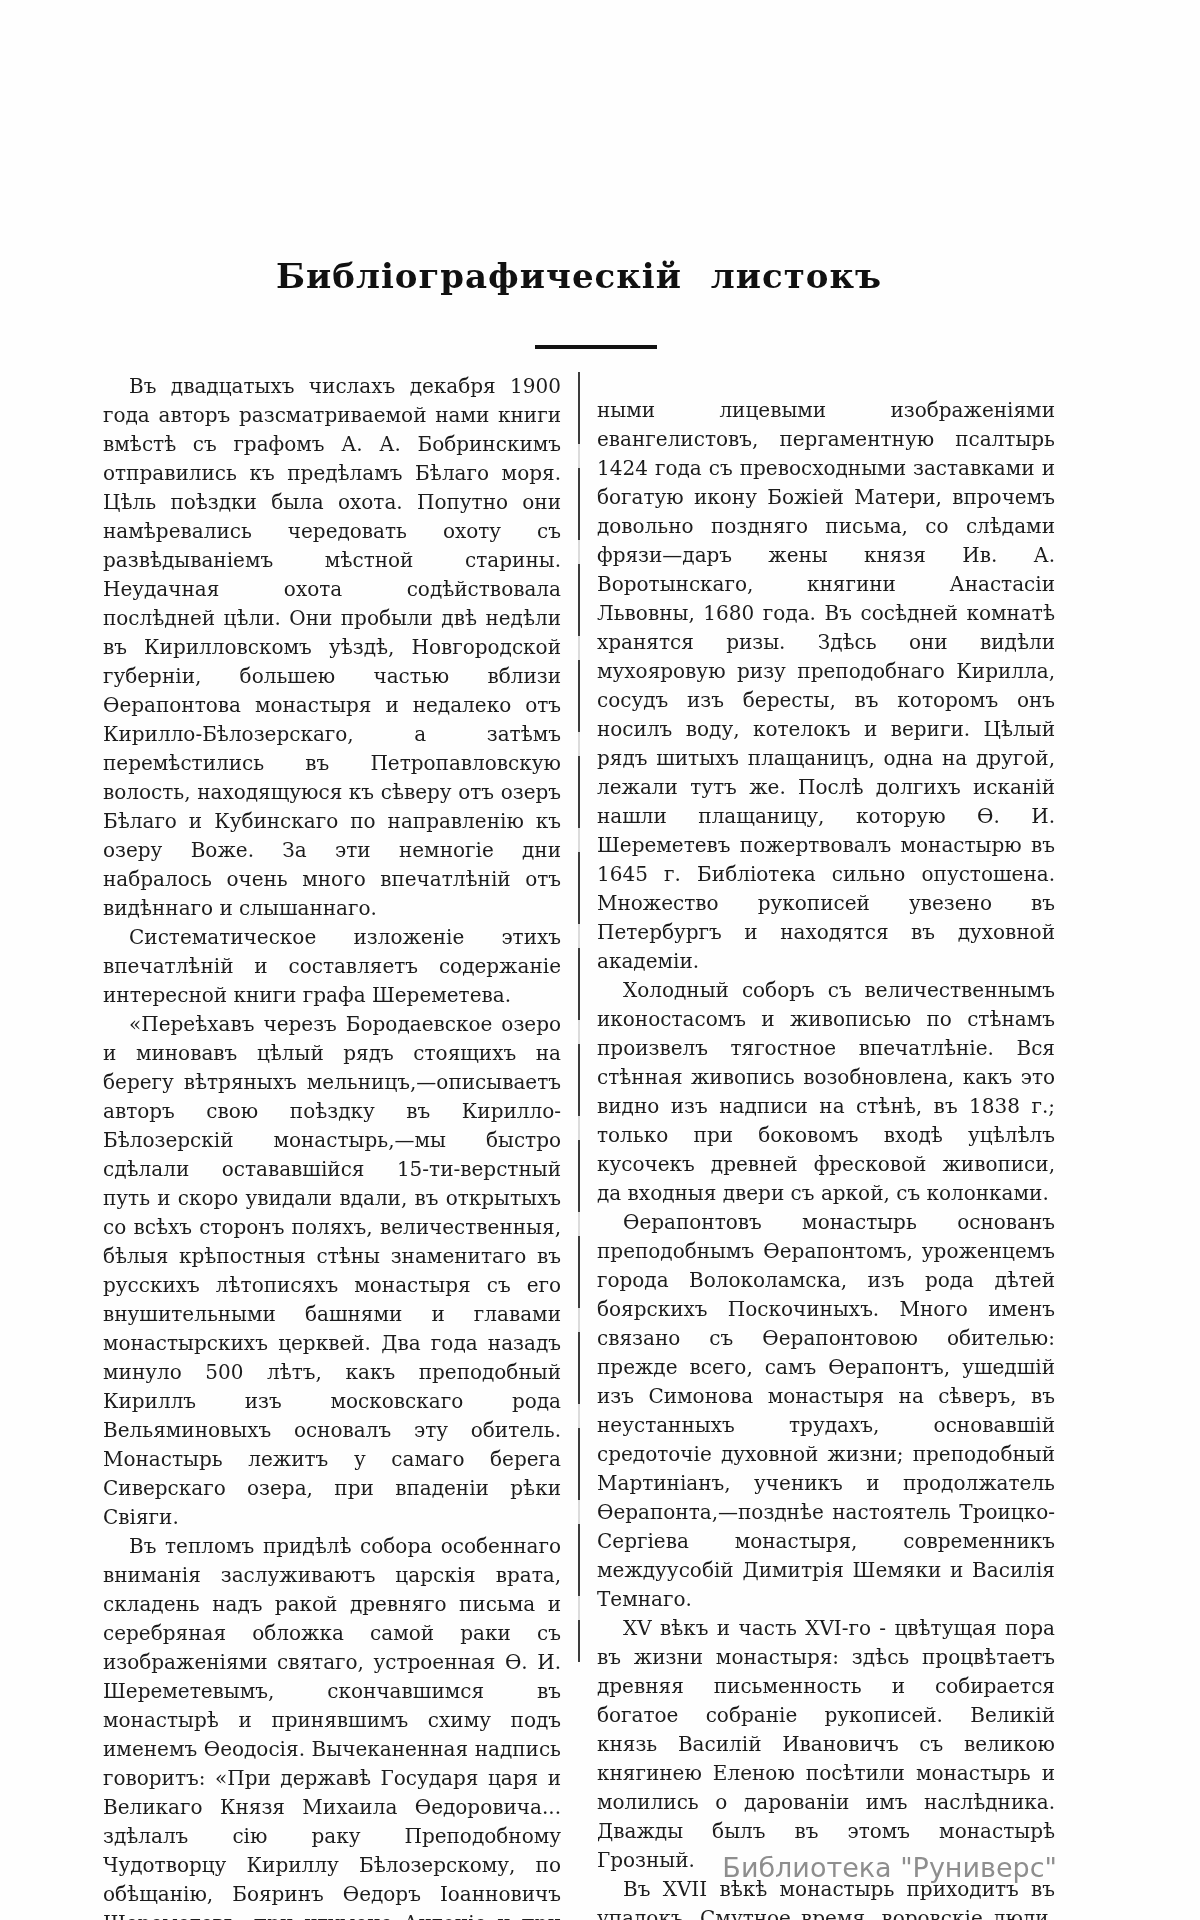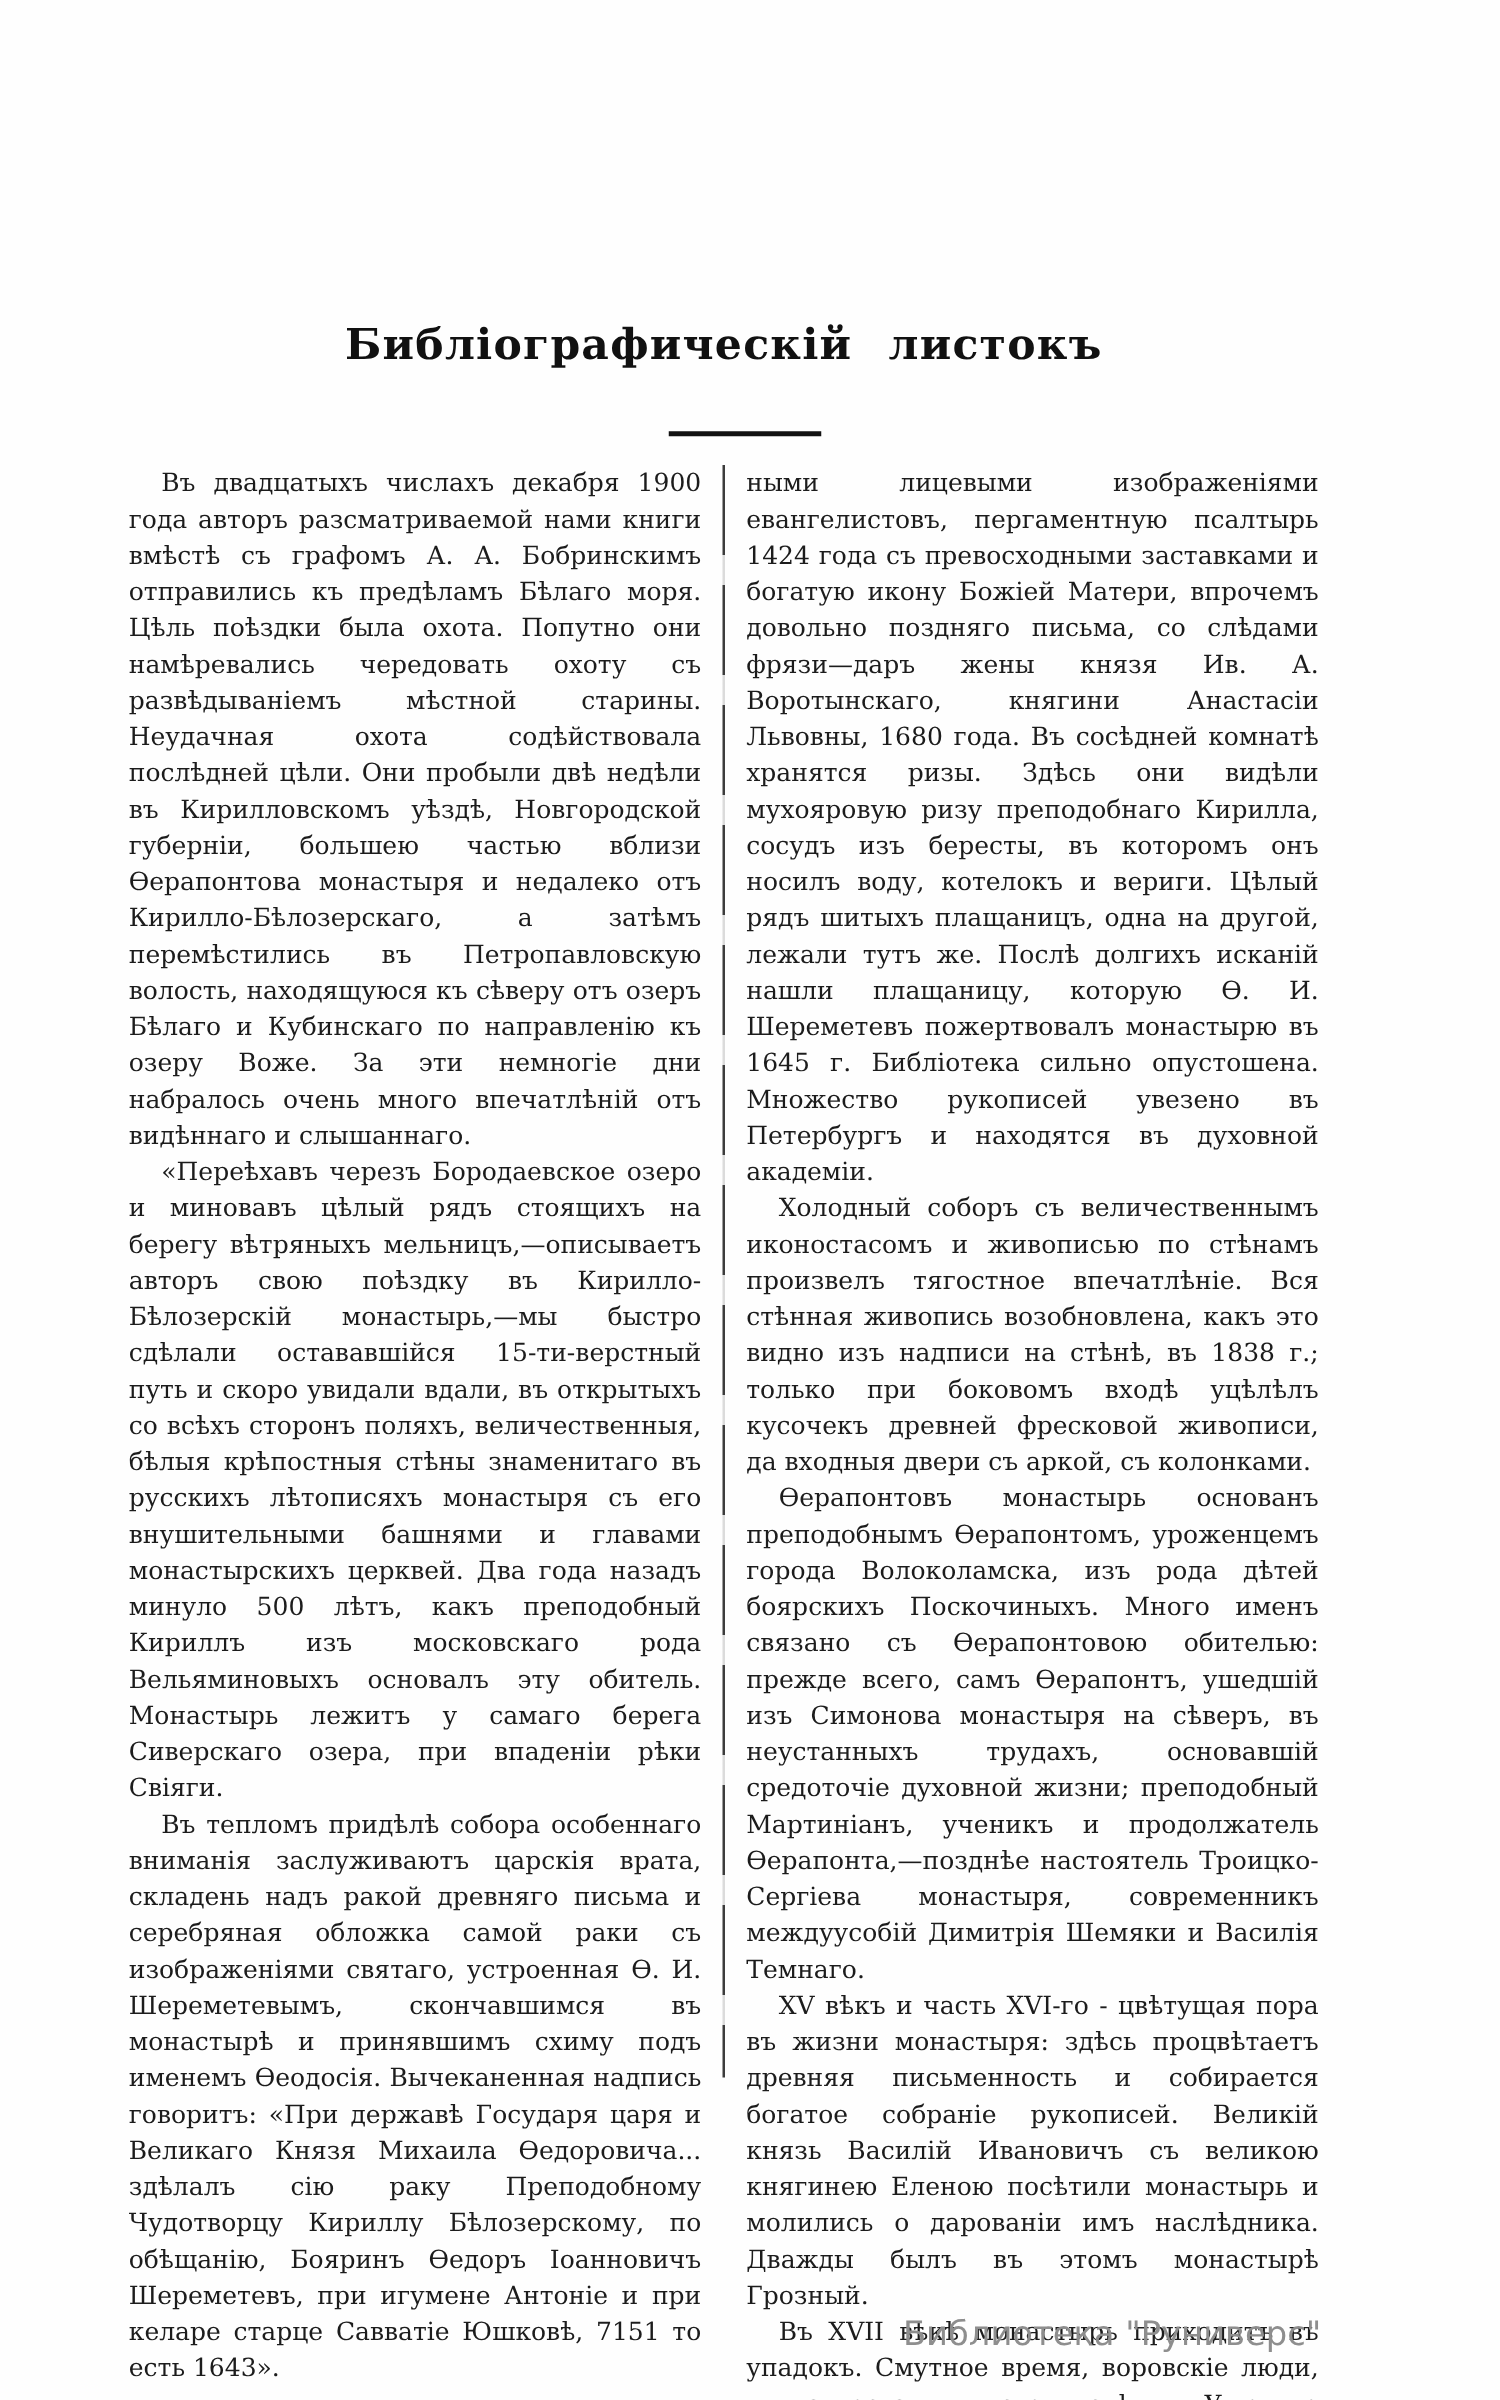--- a/index.html
+++ b/index.html
@@ -37,21 +37,21 @@
     align-items:flex-start;
   }
   .col {
     width:458px;
     text-align:justify;
     font-size:20px;
     line-height:29px;
     color:#1c1c1c;
   }
   .col p { margin:0; text-indent:26px; }
-  .col p.cont { text-indent:0; }
+  .col p.cont { text-indent:0;margin-top:24px; }
   .gap { width:36px; display:flex; justify-content:center; }
   .vrule {
     width:2px; height:1290px;
     background:repeating-linear-gradient(
       to bottom,
       #3c3c3c 0px, #3c3c3c 72px,
       rgba(60,60,60,0.18) 72px, rgba(60,60,60,0.18) 96px);
   }
   .book-heading .hb {
     font-family:"DejaVu Sans", sans-serif;
@@ -72,20 +72,21 @@
 
 <div class="page">
 
   <div class="page-title">Библіографическій листокъ</div>
   <div class="title-rule"></div>
 
   <div class="cols">
 
     <div class="col">
       <p>Въ двадцатыхъ числахъ декабря 1900 года авторъ разсматриваемой нами книги вмѣстѣ съ графомъ А. А. Бобринскимъ отправились къ предѣламъ Бѣлаго моря. Цѣль поѣздки была охота. Попутно они намѣревались чередовать охоту съ развѣдываніемъ мѣстной старины. Неудачная охота содѣйствовала послѣдней цѣли. Они пробыли двѣ недѣли въ Кирилловскомъ уѣздѣ, Новгородской губерніи, большею частью вблизи Ѳерапонтова монастыря и недалеко отъ Кирилло-Бѣлозерскаго, а затѣмъ перемѣстились въ Петропавловскую волость, находящуюся къ сѣверу отъ озеръ Бѣлаго и Кубинскаго по направленію къ озеру Воже. За эти немногіе дни набралось очень много впечатлѣній отъ видѣннаго и слышаннаго.</p>
+      <p>Систематическое изложеніе этихъ впечатлѣній и составляетъ содержаніе интересной книги графа Шереметева.</p>
       <p>«Переѣхавъ черезъ Бородаевское озеро и миновавъ цѣлый рядъ стоящихъ на берегу вѣтряныхъ мельницъ,—описываетъ авторъ свою поѣздку въ Кирилло-Бѣлозерскій монастырь,—мы быстро сдѣлали остававшійся 15-ти-верстный путь и скоро увидали вдали, въ открытыхъ со всѣхъ сторонъ поляхъ, величественныя, бѣлыя крѣпостныя стѣны знаменитаго въ русскихъ лѣтописяхъ монастыря съ его внушительными башнями и главами монастырскихъ церквей. Два года назадъ минуло 500 лѣтъ, какъ преподобный Кириллъ изъ московскаго рода Вельяминовыхъ основалъ эту обитель. Монастырь лежитъ у самаго берега Сиверскаго озера, при впаденіи рѣки Свіяги.</p>
       <p>Въ тепломъ придѣлѣ собора особеннаго вниманія заслуживаютъ царскія врата, складень надъ ракой древняго письма и серебряная обложка самой раки съ изображеніями святаго, устроенная Ѳ. И. Шереметевымъ, скончавшимся въ монастырѣ и принявшимъ схиму подъ именемъ Ѳеодосія. Вычеканенная надпись говоритъ: «При державѣ Государя царя и Великаго Князя Михаила Ѳедоровича... здѣлалъ сію раку Преподобному Чудотворцу Кириллу Бѣлозерскому, по обѣщанію, Бояринъ Ѳедоръ Іоанновичъ Шереметевъ, при игумене Антоніе и при келаре старце Савватіе Юшковѣ, 7151 то есть 1643».</p>
 
     </div>
 
     <div class="gap">
       <div class="vrule"></div>
     </div>
 
     <div class="col">

